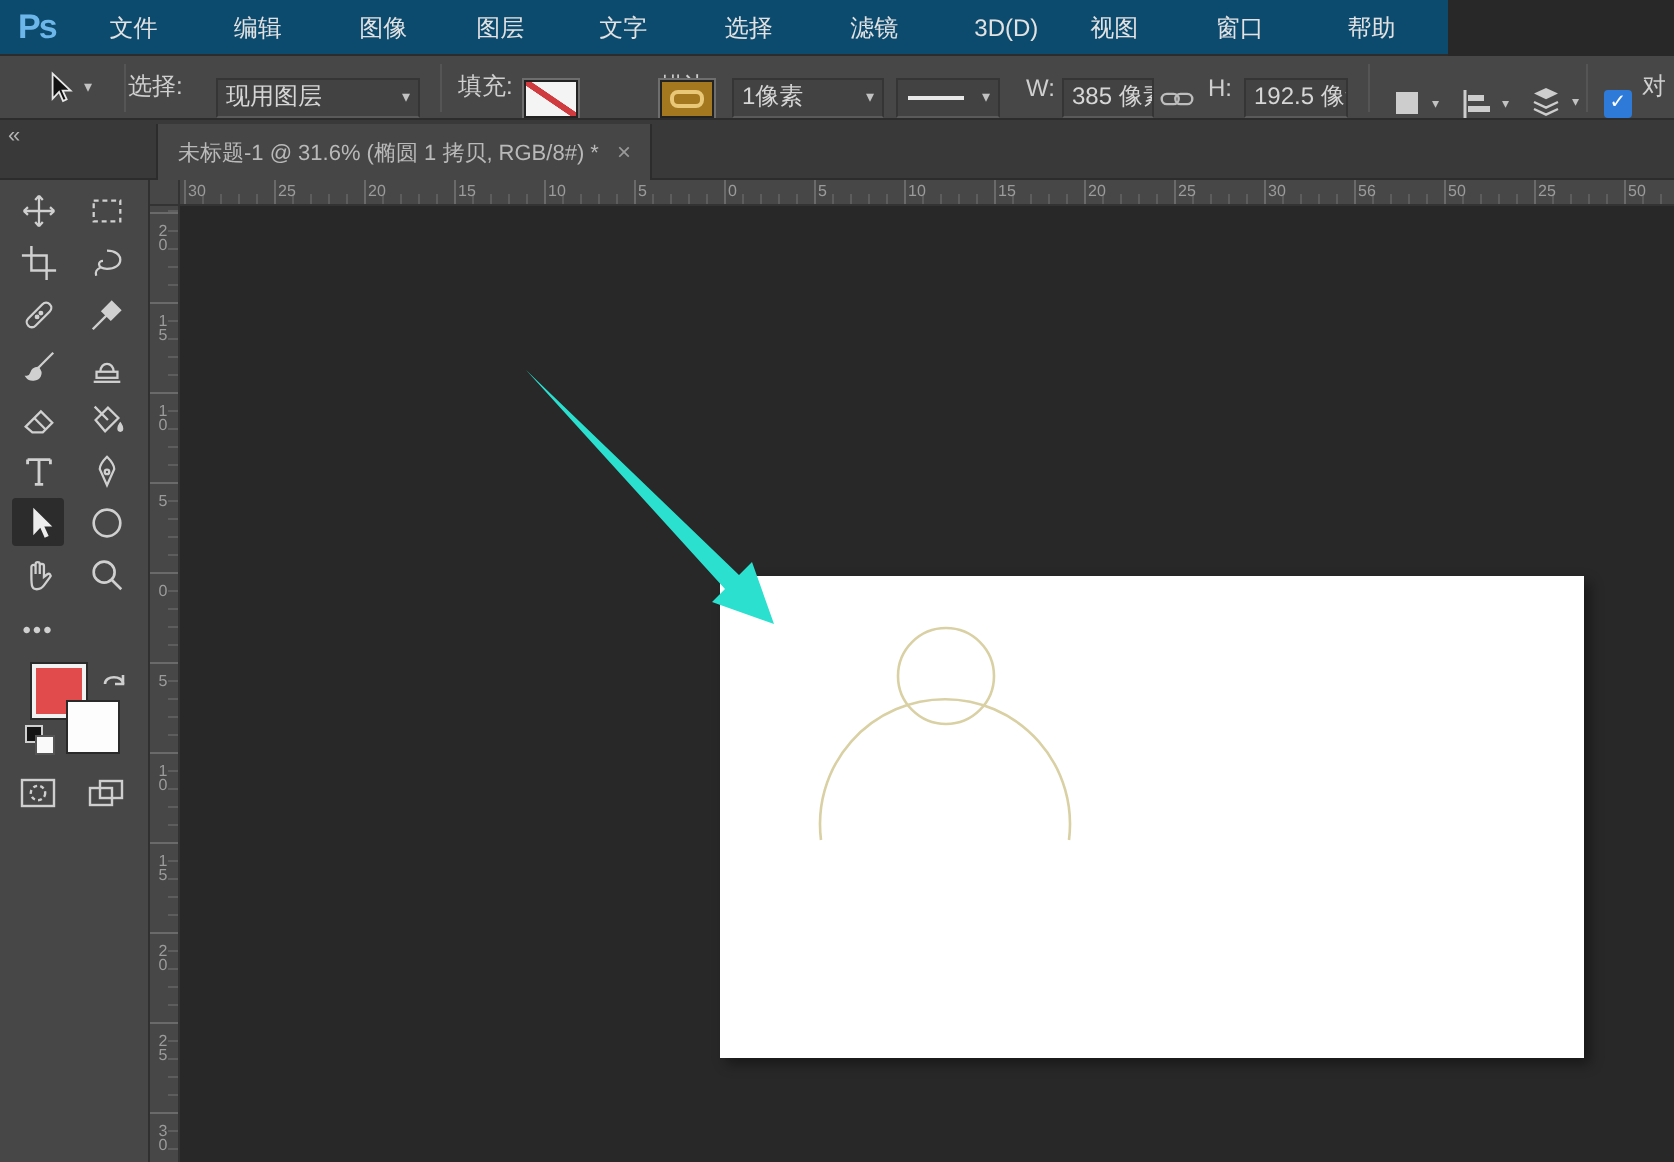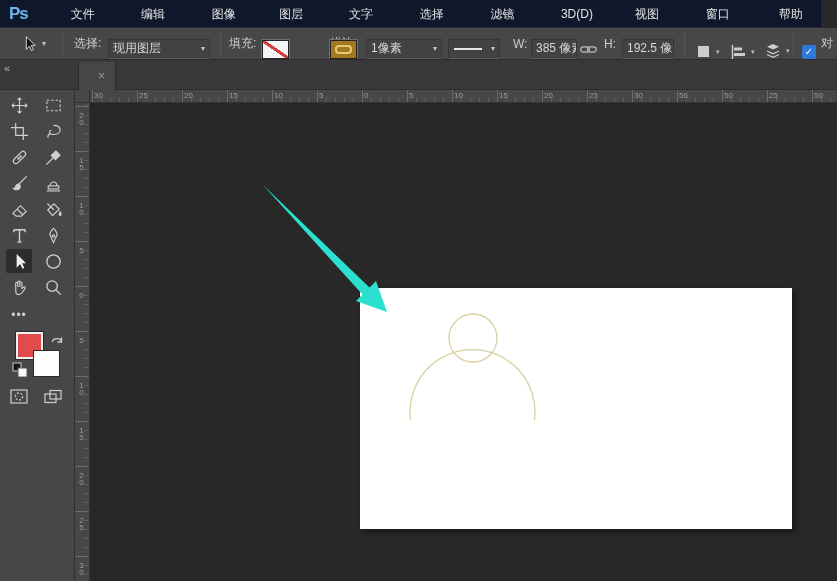--- a/index.html
+++ b/index.html
@@ -1,23 +1,23 @@
 <!DOCTYPE html>
 <html><head>
 <meta charset="utf-8">
 <style>
   * { margin:0; padding:0; box-sizing:border-box; }
   html,body { width:837px; height:581px; overflow:hidden; background:#282828;
     font-family:"Liberation Sans","DejaVu Sans",sans-serif; }
   #app { position:relative; width:837px; height:581px; }
 
   
-  .menubar { position:absolute; left:0; top:0; width:821px; height:28px;
-    background:#0f172a; border-bottom:1px solid #2c2c2c;
-    display:flex; align-items:center;gap:16px; }
+  .menubar { position:absolute; left:0; top:0; width:724px; height:28px;
+    background:#0c4a6e; border-bottom:1px solid #2c2c2c;
+    display:flex; align-items:center; }
   .ps-logo { color:#6db6ea; font-weight:bold; font-size:17px; margin:0 14px 0 9px; letter-spacing:-1px; }
   .menu-item { color:#e2e2e2; font-size:12px; padding:0 13px; height:28px; line-height:28px; cursor:default; }
 
   
   .optionsbar { position:absolute; left:0; top:28px; width:837px; height:32px;
     background:#474747; border-bottom:1px solid #2c2c2c; overflow:hidden; }
   .optionsbar .ob { position:absolute; top:0; height:31px; display:flex; align-items:center; color:#cfcfcf; font-size:12px; }
   .sep { position:absolute; top:4px; width:1px; height:24px; background:#383838; border-right:1px solid #555; }
   .field { background:#424242; border:1px solid #353535; border-bottom-color:#5a5a5a; height:20px;
     display:flex; align-items:center; color:#d6d6d6; font-size:12px; padding:0 4px; overflow:hidden; white-space:nowrap; }
@@ -100,21 +100,21 @@
 
   <div class="optionsbar">
     <div class="ob" style="left:20px;">
       <svg width="18" height="18" viewBox="0 0 20 20">
         <path d="M7 2v14l3.6-3.8 2.2 5 2-.9-2.2-4.8H17z" fill="#111" stroke="#e8e8e8" stroke-width="1"></path>
       </svg>
       <span class="caret">▾</span>
     </div>
     <div class="sep" style="left:62px;"></div>
 
-    <span class="ob" style="left:74px;">选择:</span>
+    <span class="ob" style="left:64px;">选择:</span>
     <div class="ob" style="left:108px;top:5px;">
       <div class="field" style="width:102px;">
         <span>现用图层</span>
         <span class="caret">▾</span>
       </div>
     </div>
     <div class="sep" style="left:220px;"></div>
 
     <span class="ob" style="left:229px;">填充:</span>
     <div class="ob" style="left:262px;top:6px;">
@@ -183,20 +183,21 @@
     <div class="sep" style="left:793px;"></div>
     <div class="ob" style="left:802px;top:8px;">
       <div class="chk">✓</div>
     </div>
     <span class="ob" style="left:821px;">对</span>
   </div>
 
   <div class="tabbar">
     <span class="collapse">«</span>
     <div class="tab">
+      <span class="tab-title">未标题-1 @ 31.6% (椭圆 1 拷贝, RGB/8#) *</span>
       <span class="tab-close">×</span>
     </div>
   </div>
 
   <div class="toolbar">
     <div class="tool" style="left:6px;top:3px;">
       <svg width="19" height="19" viewBox="0 0 20 20" fill="none" stroke="#d0d0d0" stroke-width="1.2">
         <path d="M10 2v16M2 10h16"></path>
         <path d="M10 2l-2 2.2M10 2l2 2.2M10 18l-2-2.2M10 18l2-2.2M2 10l2.2-2M2 10l2.2 2M18 10l-2.2-2M18 10l-2.2 2"></path>
       </svg>

